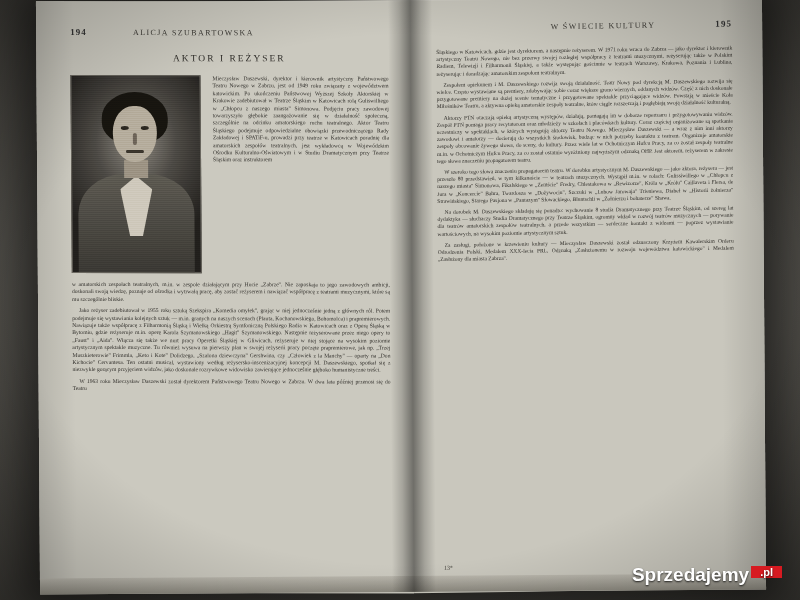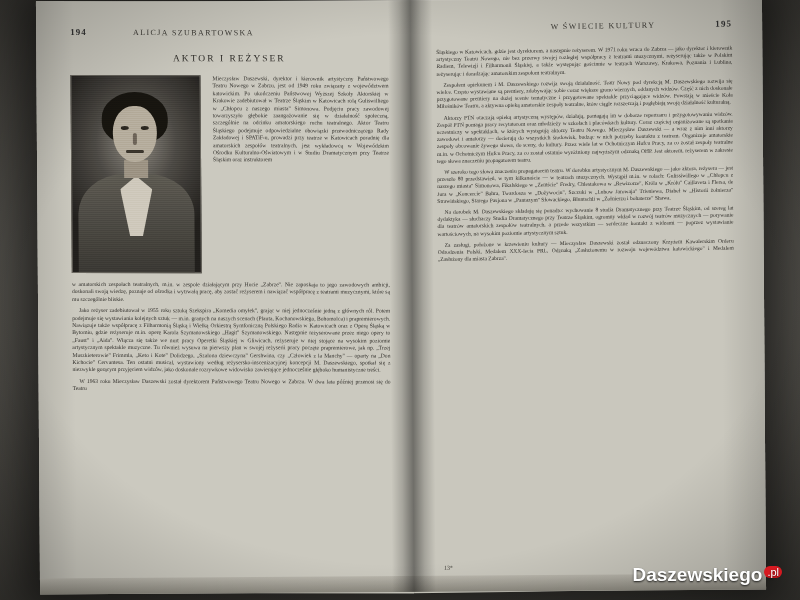--- a/index.html
+++ b/index.html
@@ -248,23 +248,23 @@
     font-weight: bold;
     color: #ffffff;
     text-shadow: 0 1px 2px rgba(0,0,0,0.8);
     letter-spacing: 0px;
   }
   .watermark .dot {
     display: inline-block;
     background: #d71a21;
     color: #fff;
     font-size: 11px;
-    font-weight: normal;
-    padding: 0px 3px;
-    border-radius: 6px;
+    font-weight: bold;
+    padding: 0px 9px;
+    border-radius: 0;
     vertical-align: 5px;
     margin-left: 2px;
     letter-spacing: 0;
   }
 
   
   .vignette {
     position: absolute;
     inset: 0;
     pointer-events: none;
@@ -334,15 +334,15 @@
       <div class="page-bottom-num">13*</div>
     </div>
 
     <div class="gutter"></div>
     <div class="page-edge-bottom"></div>
   </div>
 
   <div class="vignette"></div>
 
   <div class="watermark">
-    <span>Daszewskiego</span><span class="dot">.pl</span>
+    <span>Sprzedajemy</span><span class="dot">.pl</span>
   </div>
 </div>
 
 </body></html>

